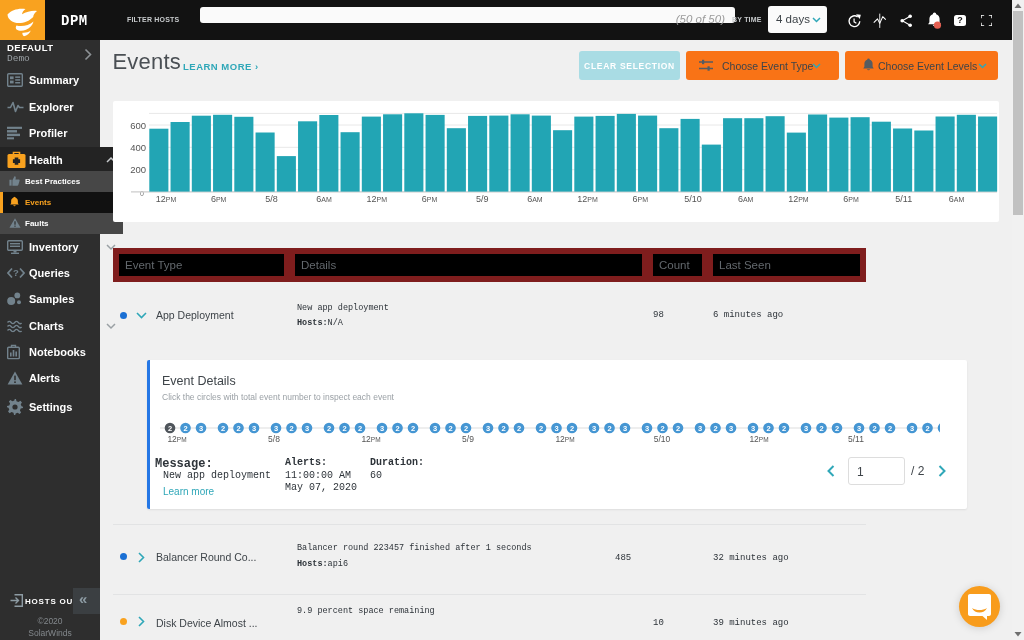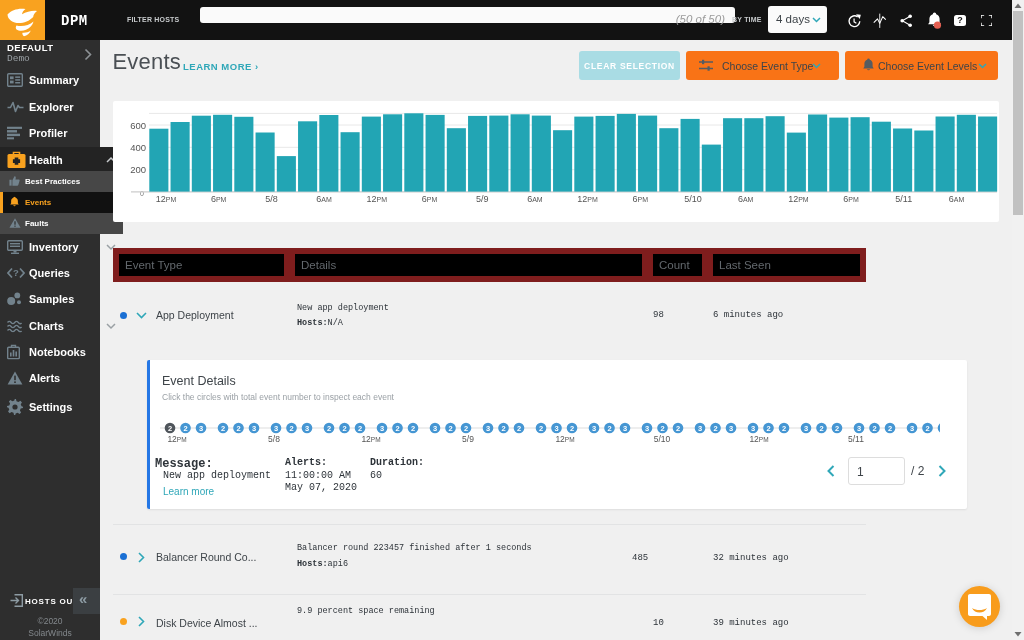--- a/index.html
+++ b/index.html
@@ -452,21 +452,21 @@
     <path d="M1.5 1 L6.5 6 L1.5 11" stroke="#2fa7b8" stroke-width="2" fill="none"></path>
   </svg>
 <div class="sep" style="left:113px;top:524px;width:753px;"></div>
 <div class="dot" style="left:120px;top:553px;background:#1a6fd4;"></div>
 <svg class="abs" style="left:138px;top:551.5px;" width="7" height="11" viewBox="0 0 7 11">
     <path d="M1 1 L5.5 5.5 L1 10" stroke="#2fa7b8" stroke-width="1.6" fill="none"></path>
   </svg>
 <div class="rowname" style="left:156px;top:550.5px;">Balancer Round Co...</div>
 <div class="det1" style="left:297px;top:543px;">Balancer round 223457 finished after 1 seconds</div>
 <div class="det1" style="left:297px;top:558.5px;"><b>Hosts:</b>api6</div>
-<div class="cnum" style="left:632px;top:552.5px;">485</div>
+<div class="cnum" style="left:615px;top:552.5px;">485</div>
 <div class="cnum" style="left:713px;top:552.5px;">32 minutes ago</div>
 <div class="sep" style="left:113px;top:594px;width:753px;"></div>
 <div class="dot" style="left:120px;top:618px;background:#f9a21f;"></div>
 <svg class="abs" style="left:138px;top:616px;" width="7" height="11" viewBox="0 0 7 11">
     <path d="M1 1 L5.5 5.5 L1 10" stroke="#2fa7b8" stroke-width="1.6" fill="none"></path>
   </svg>
 <div class="rowname" style="left:156px;top:616.5px;">Disk Device Almost ...</div>
 <div class="det1" style="left:297px;top:605.5px;">9.9 percent space remaining</div>
 <div class="det1" style="left:297px;top:625px;margin-top:16px;"><b>Hosts:</b>webapp1</div>
 <div class="cnum" style="left:653px;top:617.5px;">10</div>

